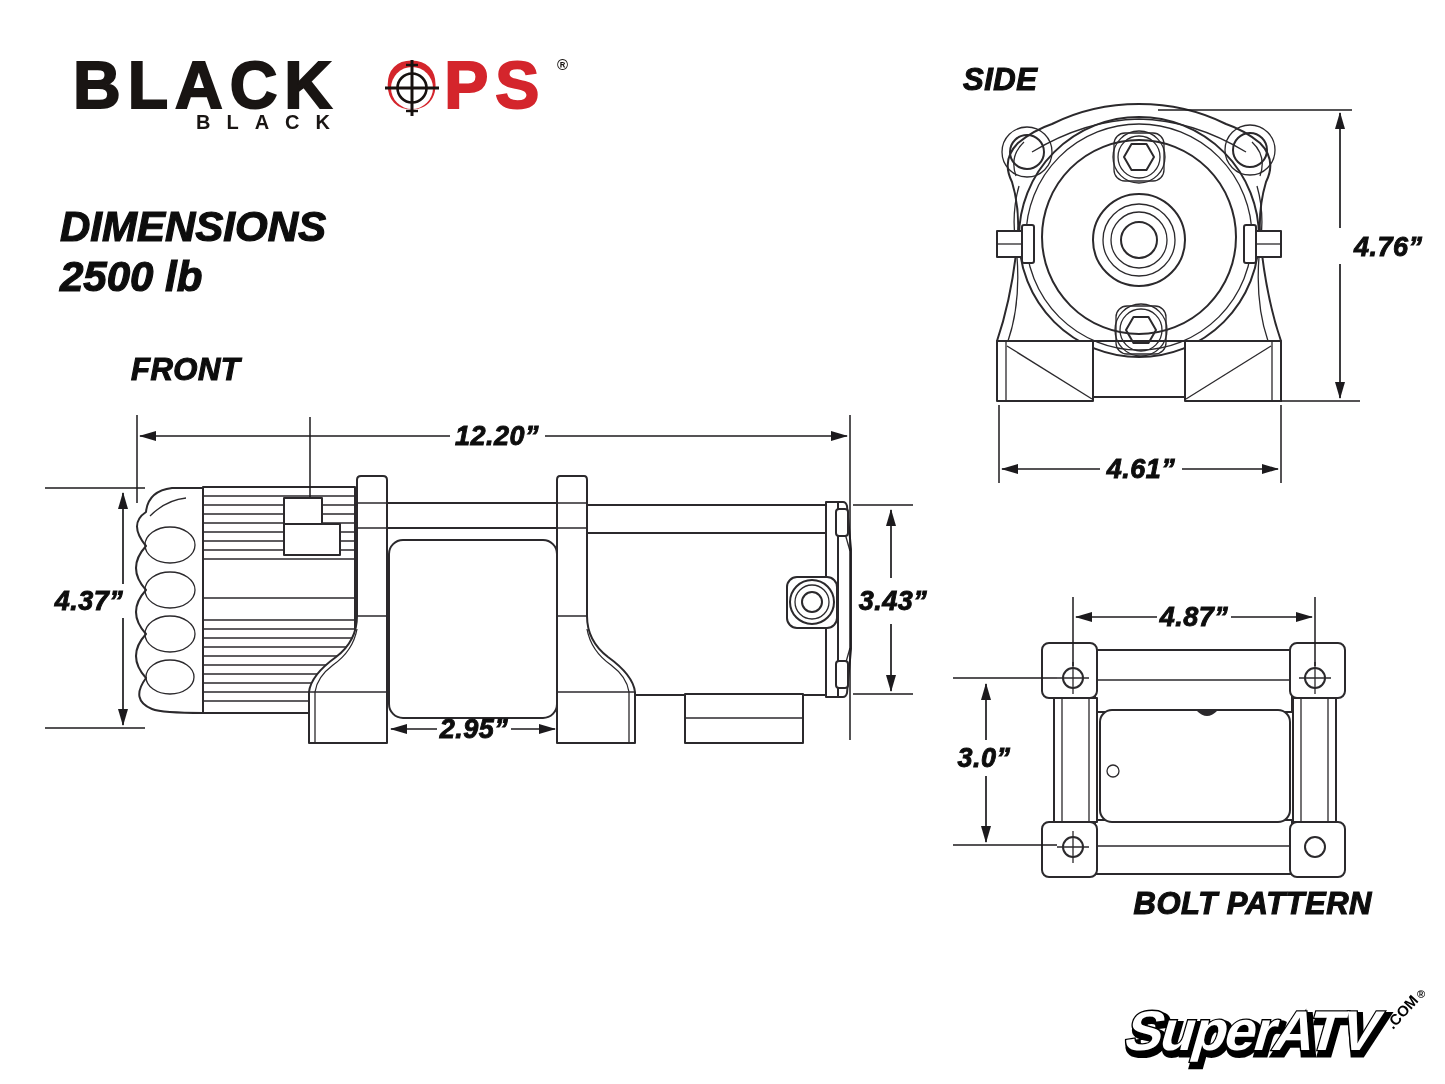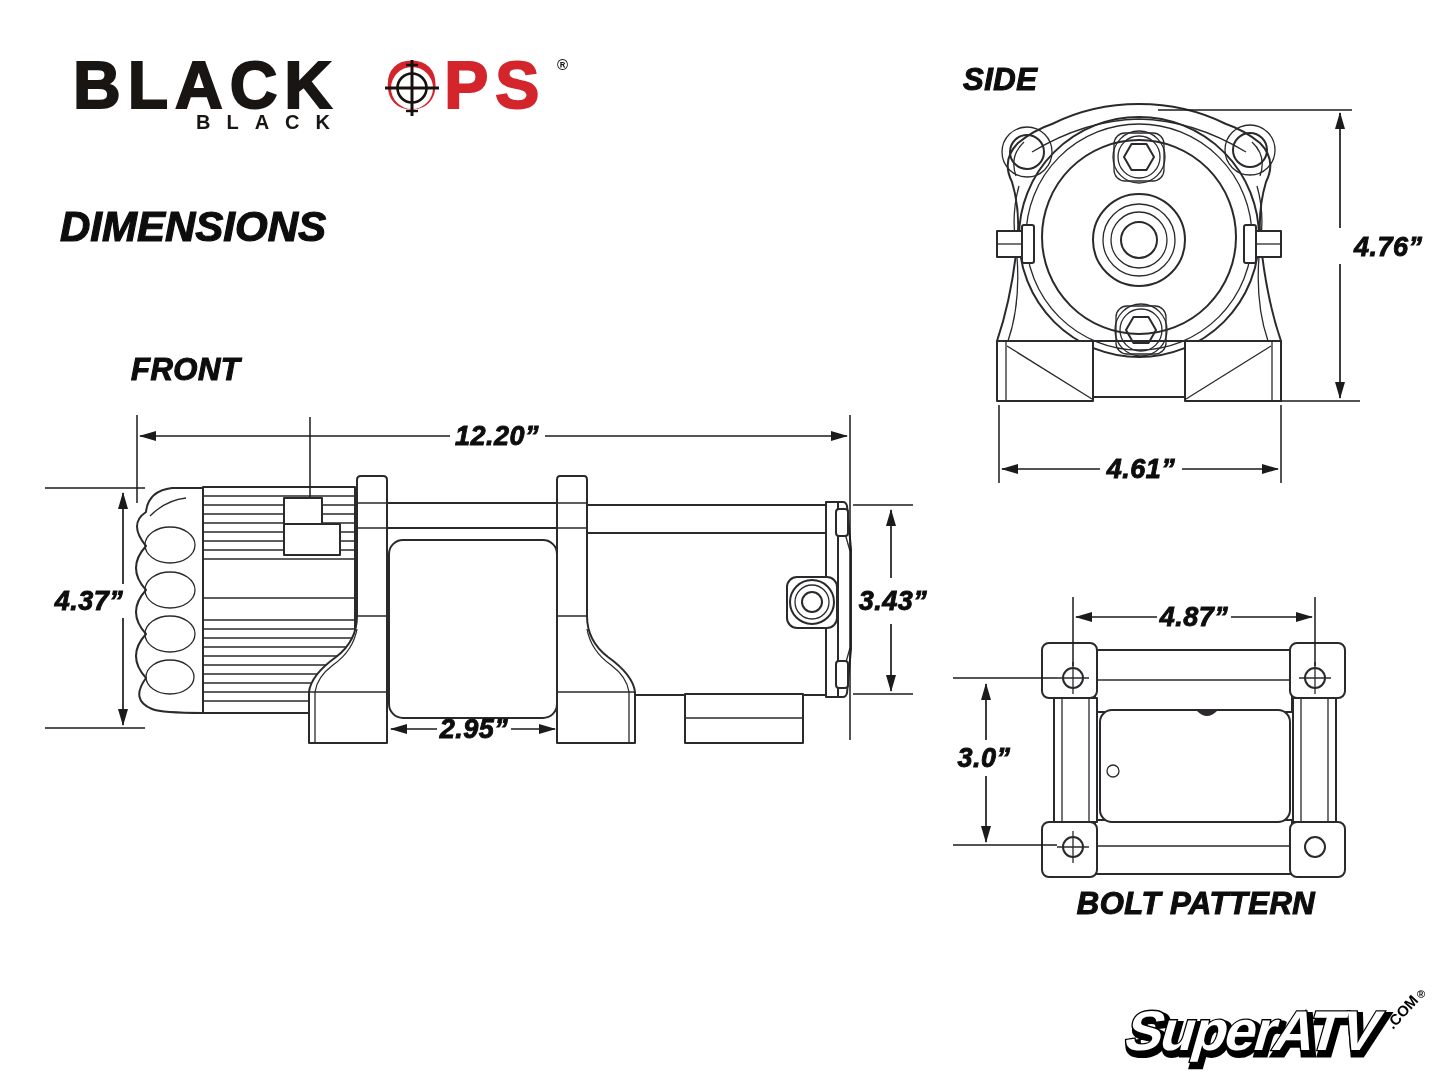--- a/index.html
+++ b/index.html
@@ -13,21 +13,21 @@
   .brand-black{left:73px;top:52px;color:#191513;}
   .brand-ops{left:386px;top:52px;color:#d4252c;}
   .brand-reg{left:557px;top:56px;font-size:15px;font-weight:700;color:#191513;}
   .brand-series{left:196px;top:111px;font-size:20px;font-weight:700;letter-spacing:16px;color:#191513;}
   .sheet-title{left:60px;top:154px;font-style:italic;font-weight:900;font-size:42px;line-height:1.18;
                -webkit-text-stroke:1.2px #0d0d0d;color:#0d0d0d;margin-top:48px;}
   .view-label{font-style:italic;font-weight:900;font-size:31px;color:#0d0d0d;
               -webkit-text-stroke:1.1px #0d0d0d;letter-spacing:0.5px;}
   .front-label{left:131px;top:352px;text-align:right;}
   .side-label{left:963px;top:62px;}
-  .bolt-label{left:1020px;top:886px;width:352px;text-align:center;}
+  .bolt-label{left:1020px;top:886px;width:352px;text-align:right;}
 
   
   .drawing{left:0;top:0;}
   .drawing *{vector-effect:none;}
   .ln{stroke:#2b292c;stroke-width:2;fill:none;stroke-linejoin:round;stroke-linecap:round;}
   .w{stroke:#2b292c;stroke-width:2;fill:#ffffff;stroke-linejoin:round;}
   .thin{stroke:#2b292c;stroke-width:1.3;fill:none;}
   .ext{stroke:#1c1a1d;stroke-width:1.5;fill:none;}
   .dim{stroke:#1c1a1d;stroke-width:1.7;fill:none;}
   .dimtxt{font-family:"Liberation Sans",sans-serif;font-style:italic;font-weight:700;font-size:27px;
@@ -58,20 +58,21 @@
     <circle cx="29" cy="31" r="21" fill="#ffffff"></circle>
     <line x1="29" y1="3" x2="29" y2="59" stroke="#17110f" stroke-width="3"></line>
     <line x1="2" y1="31" x2="56" y2="31" stroke="#17110f" stroke-width="3"></line>
     <circle cx="29" cy="31" r="14.5" fill="none" stroke="#17110f" stroke-width="2.6"></circle>
     <line x1="23" y1="8" x2="35" y2="8" stroke="#17110f" stroke-width="2.4"></line>
     <line x1="23" y1="54" x2="35" y2="54" stroke="#17110f" stroke-width="2.4"></line>
   </svg>
 
   <div class="abs sheet-title">
     <div>DIMENSIONS</div>
+    <div>2500 lb</div>
   </div>
 
   <div class="abs view-label front-label">FRONT</div>
   <div class="abs view-label side-label">SIDE</div>
   <div class="abs view-label bolt-label">BOLT PATTERN</div>
 
   <svg class="abs drawing" width="1445" height="1084" viewBox="0 0 1445 1084">
     <defs>
       <marker id="arw" markerWidth="17" markerHeight="10" refX="16" refY="5" orient="auto" markerUnits="userSpaceOnUse">
         <path d="M0,0 L17,5 L0,10 Z" fill="#1c1a1d"></path>

